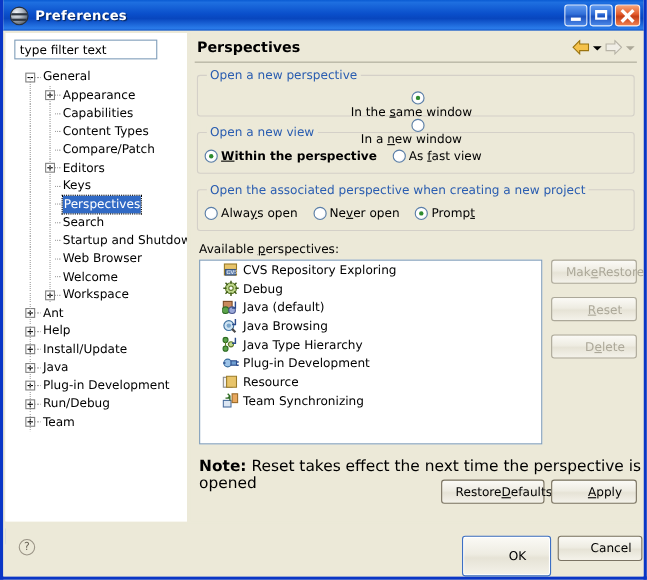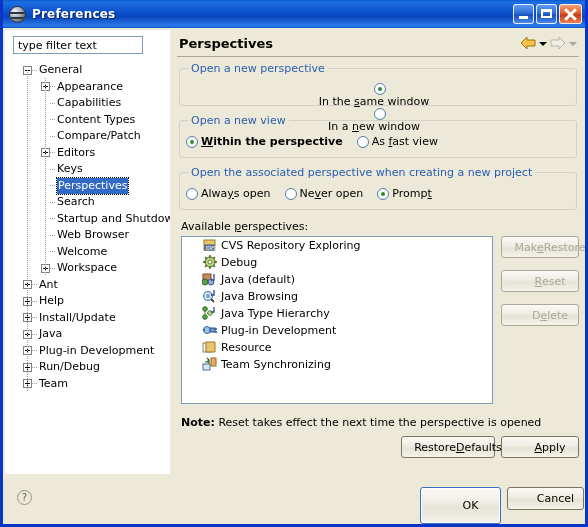--- a/index.html
+++ b/index.html
@@ -208,21 +208,21 @@
     font-size:11px;color:#000;
     display:flex;align-items:center;justify-content:center;padding-left:20px;
   }
   .btn.dis{color:#ACA899;}
   .btn.en{border-color:#7A7362;}
   .btn.default{
     border:1px solid #3C6FC4;
     box-shadow:inset 0 0 0 1px #fff;
   }
   .note{
-    position:absolute;font-size:11px;color:#000;
+    position:absolute;font-size:14px;color:#000;
   }
   .note b{font-weight:bold;}
   
   .footer{
     position:absolute;left:2px;right:2px;bottom:2px;height:46px;
     background:#ECE9D8;
   }
   .helpico{
     position:absolute;left:12px;top:14px;width:15px;height:15px;
     border:1px solid #9a9486;border-radius:50%;

